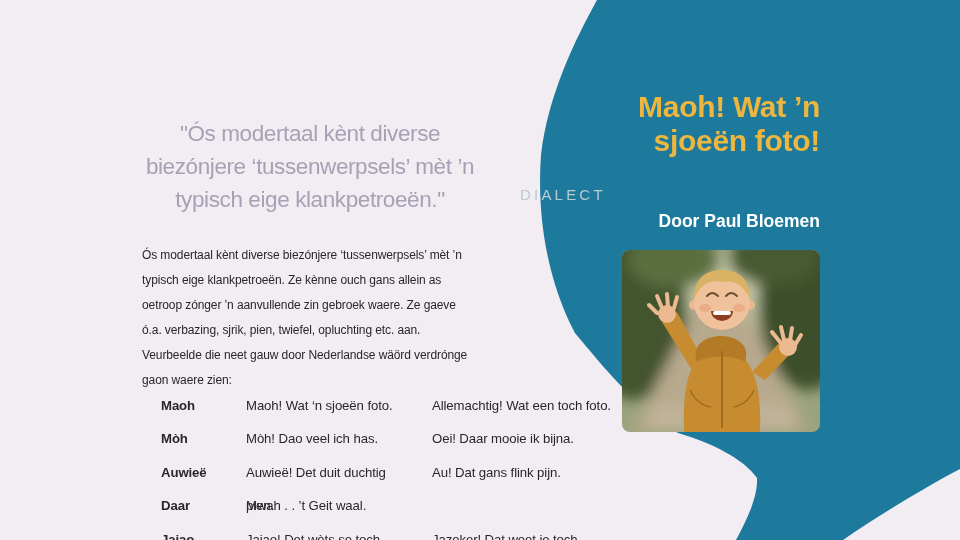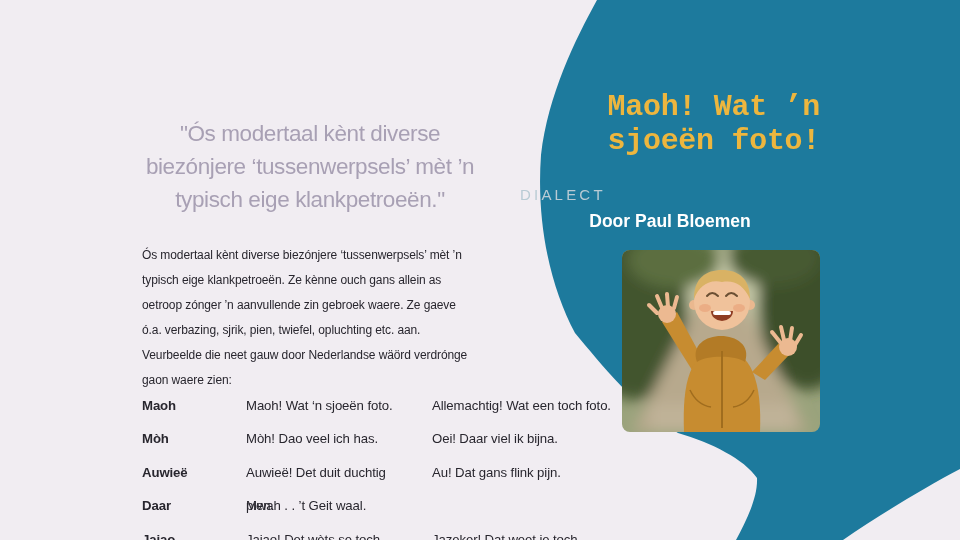--- a/index.html
+++ b/index.html
@@ -30,38 +30,37 @@
   .article-body{
     position:absolute;left:142px;top:243px;width:400px;
     font-size:12px;line-height:25px;letter-spacing:-0.1px;font-weight:500;
     color:var(--body-dark);white-space:pre-line;
   }
   .glossary{position:absolute;left:142px;top:389px;width:470px;color:var(--body-dark);}
   .glossary-row{
     display:grid;grid-template-columns:68px 186px 1fr;
     font-size:13.2px;letter-spacing:-0.1px;line-height:33.4px;height:33.4px;
   }
-  .glossary-row .term{font-weight:700;}
+  .glossary-row .term{font-weight:700;margin-left:19px;}
   .glossary-row .dialect,.glossary-row .dutch{font-weight:500;margin-left:36px;}
 
   .panel-title{
     position:absolute;right:140px;top:90px;width:420px;
     text-align:right;color:var(--title-yellow);
     font-size:30px;line-height:34px;font-weight:700;white-space:pre-line;
     letter-spacing:-0.3px;
-    font-family:Liberation Mono, monospace;
   }
   .panel-category{
     position:absolute;right:140px;top:186px;width:300px;
     text-align:left;color:var(--category-gray);
     font-size:15px;letter-spacing:3.2px;font-weight:400;
   }
   .panel-byline{
     position:absolute;right:140px;top:211px;width:300px;
-    text-align:center;color:var(--byline-white);
+    text-align:right;color:var(--byline-white);
     font-size:17.5px;font-weight:700;
   }
   .photo{
     position:absolute;left:622px;top:250px;width:198px;height:182px;
     border-radius:8px;overflow:hidden;
   }
   .photo svg{display:block;width:198px;height:182px;}
 </style>
 </head>
 <body>
@@ -94,21 +93,21 @@
 
       <div class="glossary-row">
         <span class="term">Maoh</span>
         <span class="dialect">Maoh! Wat ‘n sjoeën foto.</span>
         <span class="dutch">Allemachtig! Wat een toch foto.</span>
       </div>
 
       <div class="glossary-row">
         <span class="term">Mòh</span>
         <span class="dialect">Mòh! Dao veel ich has.</span>
-        <span class="dutch">Oei! Daar viel ik bijna.</span>
+        <span class="dutch">Oei! Daar mooie ik bijna.</span>
       </div>
 
       <div class="glossary-row">
         <span class="term">Auwieë</span>
         <span class="dialect">Auwieë! Det duit duchtig pien.</span>
         <span class="dutch">Au! Dat gans flink pijn.</span>
       </div>
 
       <div class="glossary-row">
         <span class="term">Daar</span>

